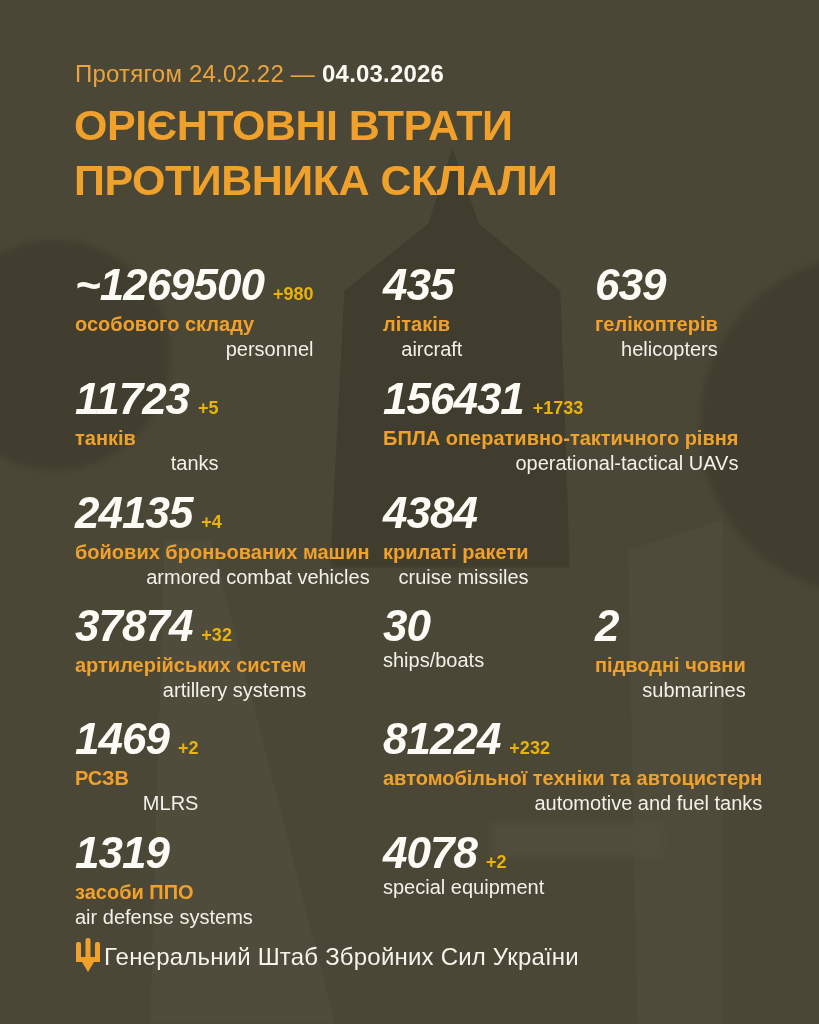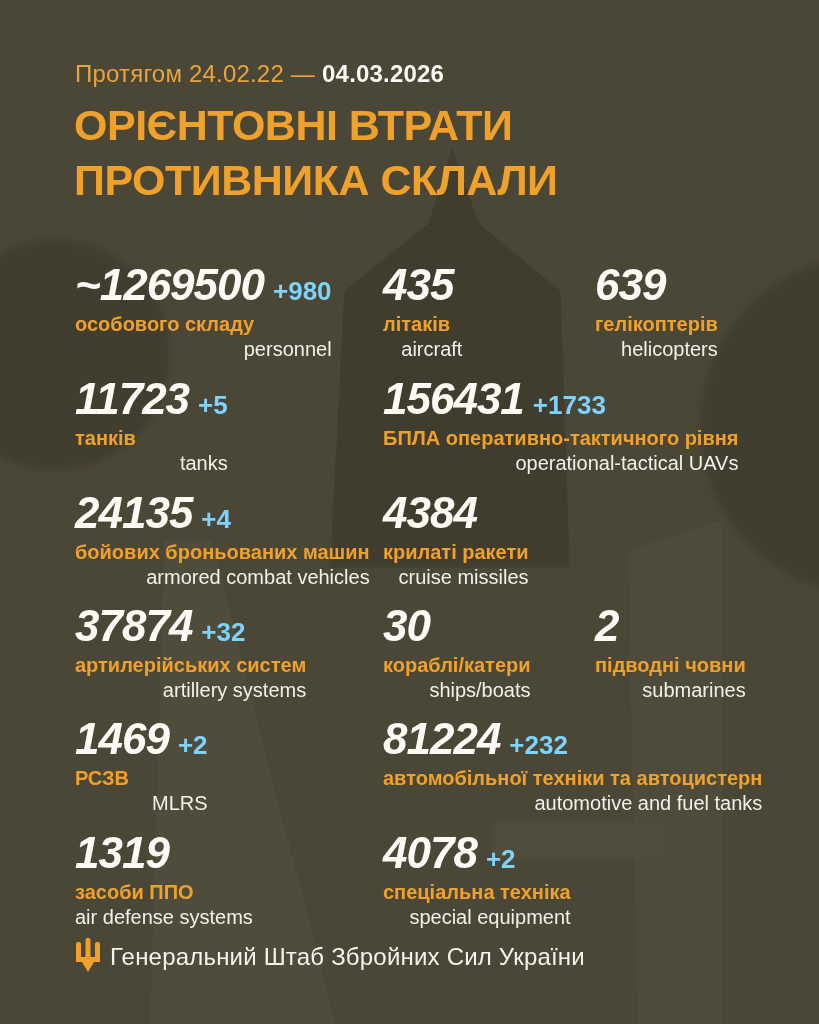--- a/index.html
+++ b/index.html
@@ -56,41 +56,41 @@
     color:#F0A12B;letter-spacing:-.5px;white-space:nowrap;
   }
   
   .stat{position:absolute;white-space:nowrap;}
   .stat .num-line{display:flex;align-items:baseline;height:44px;}
   .stat .value{
     font-size:44px;font-weight:700;color:#FBFAF4;
     letter-spacing:-1px;line-height:44px;font-style:italic;
   }
   .stat .delta{
-    font-size:26px;font-weight:700;color:#7dd3fc;
+    font-size:18px;font-weight:700;color:#eab308;
     margin-left:9px;letter-spacing:0;
   }
   .stat .uk{
     margin-top:5px;
     font-size:20px;line-height:25px;font-weight:700;color:#F0A12B;
   }
   .stat .en{
     font-size:20px;line-height:25px;font-weight:400;color:#F2F1E9;text-align:right;
   }
   .c1{left:75px;}  .c2{left:383px;}  .c3{left:595px;}
   .r1{top:263px;}  .r2{top:377px;}   .r3{top:491px;}
   .r4{top:604px;}  .r5{top:717px;}   .r6{top:831px;}
   
   .footer{
     position:absolute;left:75px;top:938px;
     display:flex;align-items:center;
   }
   .tryzub{width:26px;height:38px;flex:0 0 auto;}
   .footer .org{
-    margin-left:9px;
+    margin-left:3px;
     font-size:24px;font-weight:500;color:#F5F4EC;letter-spacing:.2px;
     white-space:nowrap;
   }
 </style>
 </head>
 <body>
 
 <div class="canvas">
 
   <div class="bg-shape bg-center-prong"></div>
@@ -174,21 +174,20 @@
         <span class="delta">+32</span>
       </div>
     <div class="uk">артилерійських систем</div>
     <div class="en">artillery systems</div>
   </div>
   <div class="stat r4 c2">
     <div class="num-line">
         <span class="value">30</span>
         <span class="delta"></span>
       </div>
-    <div class="uk">кораблі/катери</div>
     <div class="en">ships/boats</div>
   </div>
   <div class="stat r4 c3">
     <div class="num-line">
         <span class="value">2</span>
         <span class="delta"></span>
       </div>
     <div class="uk">підводні човни</div>
     <div class="en">submarines</div>
   </div>
@@ -216,21 +215,20 @@
         <span class="delta"></span>
       </div>
     <div class="uk">засоби ППО</div>
     <div class="en">air defense systems</div>
   </div>
   <div class="stat r6 c2">
     <div class="num-line">
         <span class="value">4078</span>
         <span class="delta">+2</span>
       </div>
-    <div class="uk">спеціальна техніка</div>
     <div class="en">special equipment</div>
   </div>
 
   <div class="footer">
     <svg class="tryzub" viewBox="0 0 26 38" xmlns="http://www.w3.org/2000/svg">
       <g fill="#F0A12B">
         <rect x="1" y="4" width="5" height="18" rx="2"></rect>
         <rect x="10.5" y="0" width="5" height="22" rx="2"></rect>
         <rect x="20" y="4" width="5" height="18" rx="2"></rect>
         <rect x="1" y="19" width="24" height="5"></rect>

